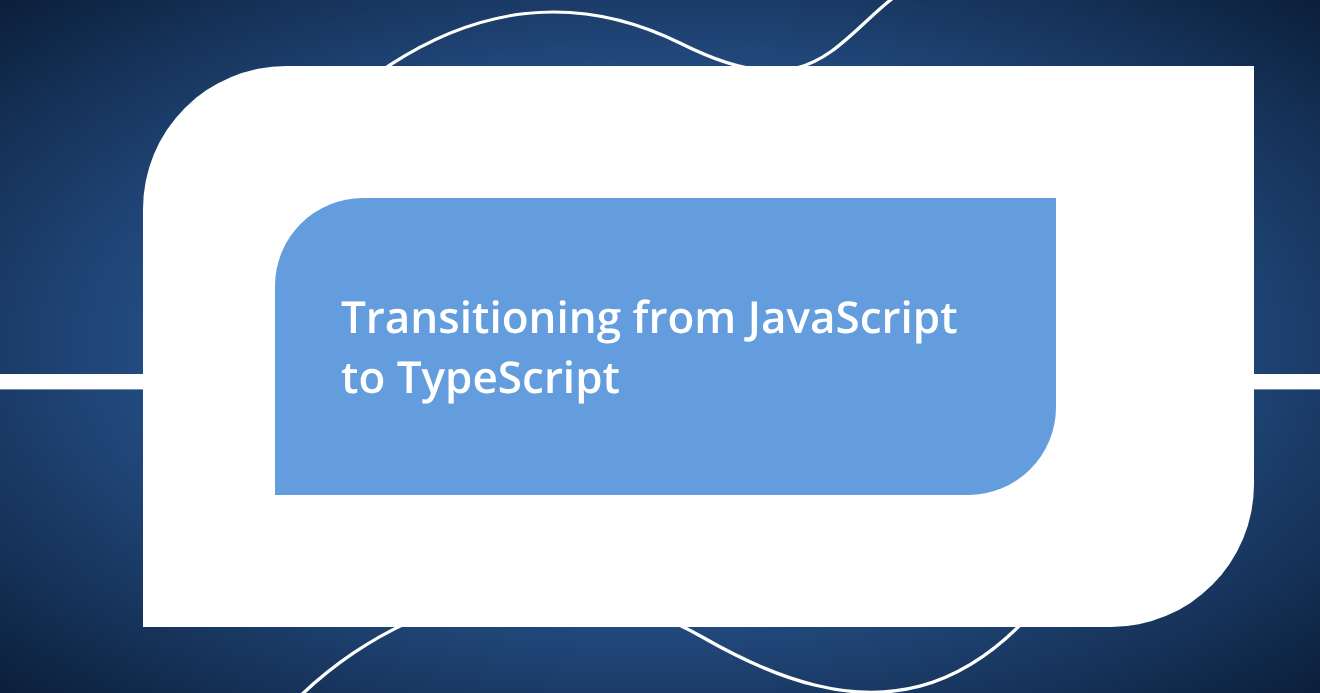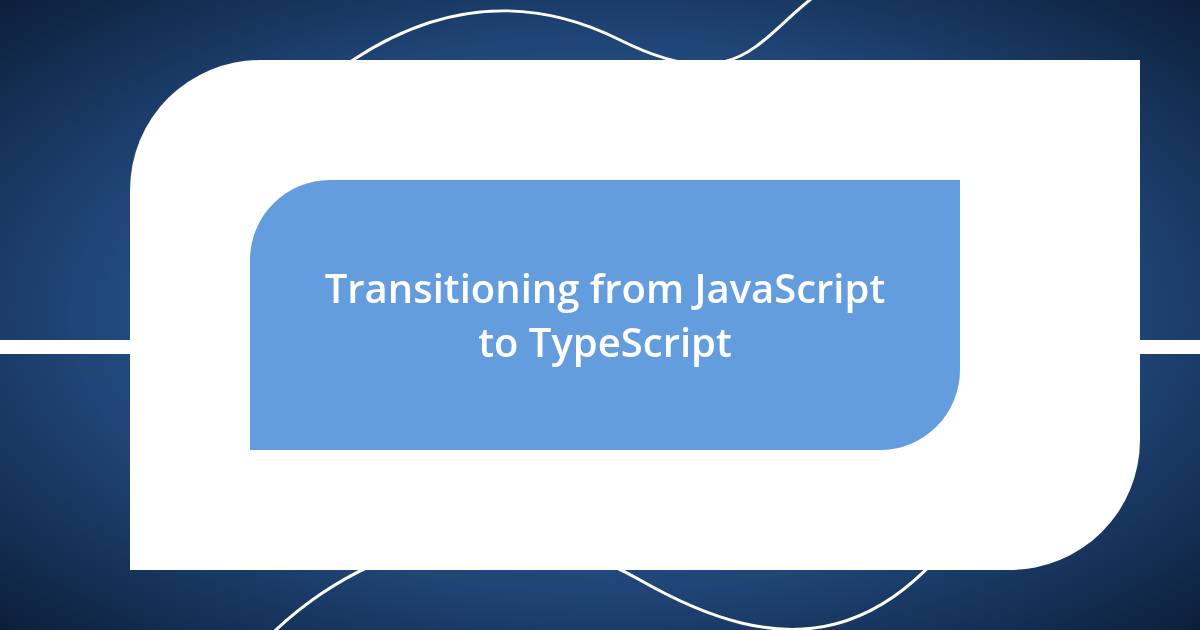--- a/index.html
+++ b/index.html
@@ -47,21 +47,21 @@
       z-index: 3;
       display: flex;
       align-items: center;
       justify-content: center;
       padding: 40px 60px;
     }
     .title {
       color: #ffffff;
       font-size: 40px;
       font-weight: 600;
-      text-align: center;
+      text-align: left;
       line-height: 1.35;
     }
     .curve-top {
       position: absolute;
       top: 0;
       left: 0;
       width: 1200px;
       height: 630px;
       z-index: 4;
       pointer-events: none;

